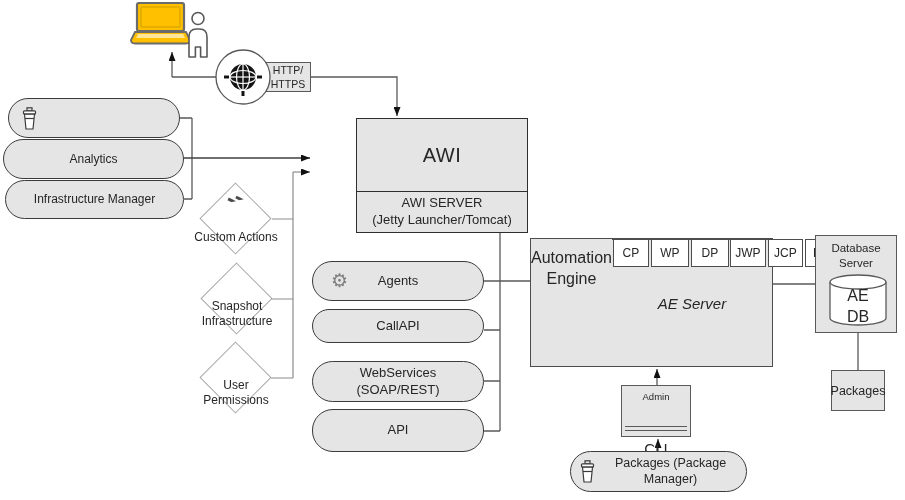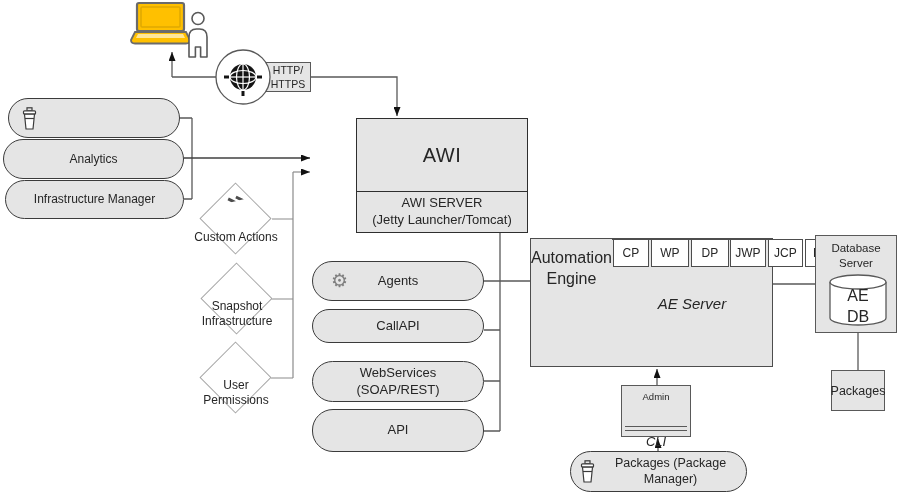--- a/index.html
+++ b/index.html
@@ -26,21 +26,21 @@
   .ae-server{flex:1;border-top:1.3px solid #4d4d4d;display:flex;align-items:center;justify-content:center;font-size:15px;font-style:italic;}
   
   .diamond-shape{position:absolute;width:51px;height:51px;background:#fff;border:1px solid #a6a6a6;transform:rotate(45deg);z-index:2;}
   .diamond-content{position:absolute;z-index:3;display:flex;flex-direction:column;align-items:center;justify-content:center;text-align:center;font-size:12px;line-height:1.2;background:transparent;gap:29px;}
   .gear{font-size:19px;color:#7f7f7f;line-height:1;position:absolute;left:18px;top:9px;}
   
   .db-box{flex-direction:column;justify-content:flex-start;padding-top:5px;font-size:11.5px;line-height:1.3;}
   
   .cli-box{flex-direction:column;justify-content:flex-start;padding-top:5px;}
   .cli-title{font-size:9.5px;}
-  .cli-label{font-size:13px;margin-top:8px;font-style:italic;}
+  .cli-label{font-size:15px;margin-top:14px;}
   .cli-line{position:absolute;left:3px;right:3px;height:0;border-top:1px solid #595959;}
   .icon-left{position:absolute;}
   .pkg-label{margin-left:24px;font-size:12.5px;}
   .ap-label{margin-left:14px;}
   .http-box{font-size:10.5px;line-height:1.35;}
   .glb{position:absolute;z-index:3;}
 </style>
 </head>
 <body>
 

